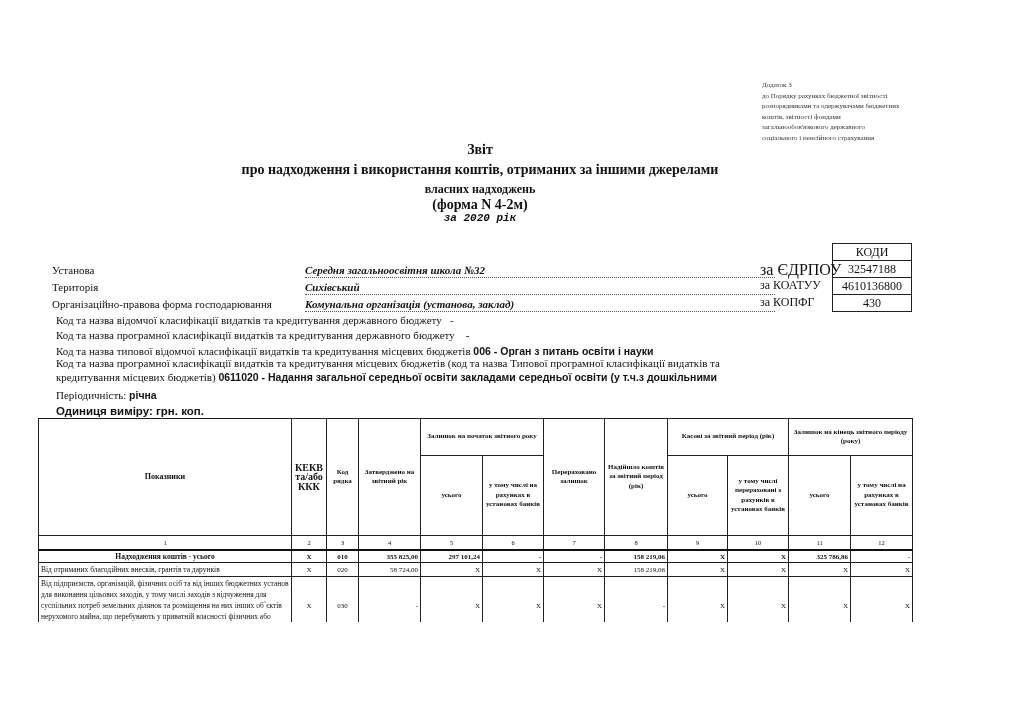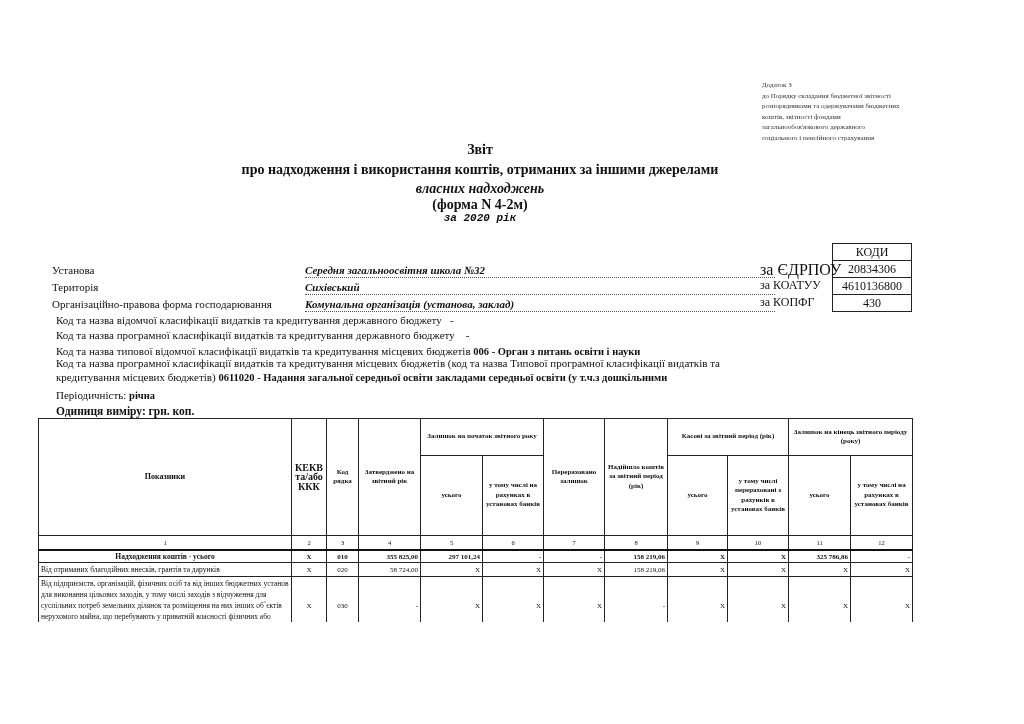--- a/index.html
+++ b/index.html
@@ -3,68 +3,68 @@
 <meta charset="utf-8">
 <style>
   html, body { margin:0; padding:0; }
   body { width:1024px; height:724px; background:#ffffff; position:relative; overflow:hidden;
          font-family:"Liberation Serif", "DejaVu Serif", serif; color:#111; }
   .abs { position:absolute; }
   .appendix { left:762px; top:80px; width:180px; font-size:7px; line-height:10.5px; color:#333; }
   .title-block { left:200px; top:140px; width:560px; text-align:center; font-weight:bold; }
   .title-block .t1 { font-size:14px; line-height:20px; }
   .title-block .t2 { font-size:14px; line-height:20px; }
-  .title-block .t3 { font-size:14px; line-height:18px;font-style:italic; }
+  .title-block .t3 { font-size:12px; line-height:18px; }
   .title-block .t4 { font-size:14px; line-height:14px; }
   .title-block .t5 { font-size:11px; line-height:12px; font-style:italic; font-weight:bold;font-family:Liberation Mono, monospace; }
   .info-row { position:absolute; left:52px; font-size:11px; line-height:14px; white-space:nowrap; }
   .info-label { display:inline-block; }
   .info-value { position:absolute; left:253px; width:470px; font-style:italic; font-weight:bold;
                 border-bottom:1px dotted #555; font-size:11px; }
   .codes { position:absolute; left:832px; top:243px; width:80px; border-collapse:collapse; font-size:12px; }
   .codes td { border:1.5px solid #222; text-align:center; height:16px; padding:0; }
-  .sans-bold { font-family:Liberation Serif, serif; font-weight:bold; font-size:10.5px; }
+  .sans-bold { font-family:Liberation Sans, sans-serif; font-weight:bold; font-size:10.5px; }
   .line { position:absolute; left:40px; font-size:11px; line-height:14px; white-space:nowrap;margin-left:16px; }
   table.main { position:absolute; left:38px; top:418px; border-collapse:collapse; table-layout:fixed; width:874px; font-size:7px; }
   table.main td, table.main th { border:1px solid #222; padding:1px 2px; vertical-align:middle; overflow:hidden; }
   table.main th { font-weight:bold; text-align:center; font-size:7px; line-height:9.5px; }
   table.main .num-row td { text-align:center; height:11px; font-size:6.5px; }
   table.main td.r { text-align:right; }
   table.main td.c { text-align:center; }
   table.main tr.bold td { font-weight:bold; }
   table.main td.desc { font-size:7.5px; line-height:11px; text-align:left; }
   .thick { border-top:2px solid #111 !important; }
 </style>
 </head>
 <body>
 
 <div class="abs appendix">
   <div>Додаток 3</div>
-  <div>до Порядку складання бюджетної звітності</div>
+  <div>до Порядку рахунках бюджетної звітності</div>
   <div>розпорядниками та одержувачами бюджетних</div>
   <div>коштів, звітності фондами</div>
   <div>загальнообов'язкового державного</div>
   <div>соціального і пенсійного страхування</div>
 </div>
 
 <div class="abs title-block">
   <div class="t1">Звіт</div>
   <div class="t2">про надходження і використання коштів, отриманих за іншими джерелами</div>
   <div class="t3">власних надходжень</div>
   <div class="t4">(форма N 4-2м)</div>
   <div class="t5">за 2020 рік</div>
 </div>
 
 <table class="codes">
   <tbody>
       <tr>
         <td>КОДИ</td>
       </tr>
   <tr>
-        <td>20834306</td>
+        <td>32547188</td>
       </tr>
   <tr>
         <td>4610136800</td>
       </tr>
   <tr>
         <td>430</td>
       </tr>
 </tbody>
   </table>
 <div class="abs" style="left:760px;top:261px;font-size:16px;">за ЄДРПОУ</div>

